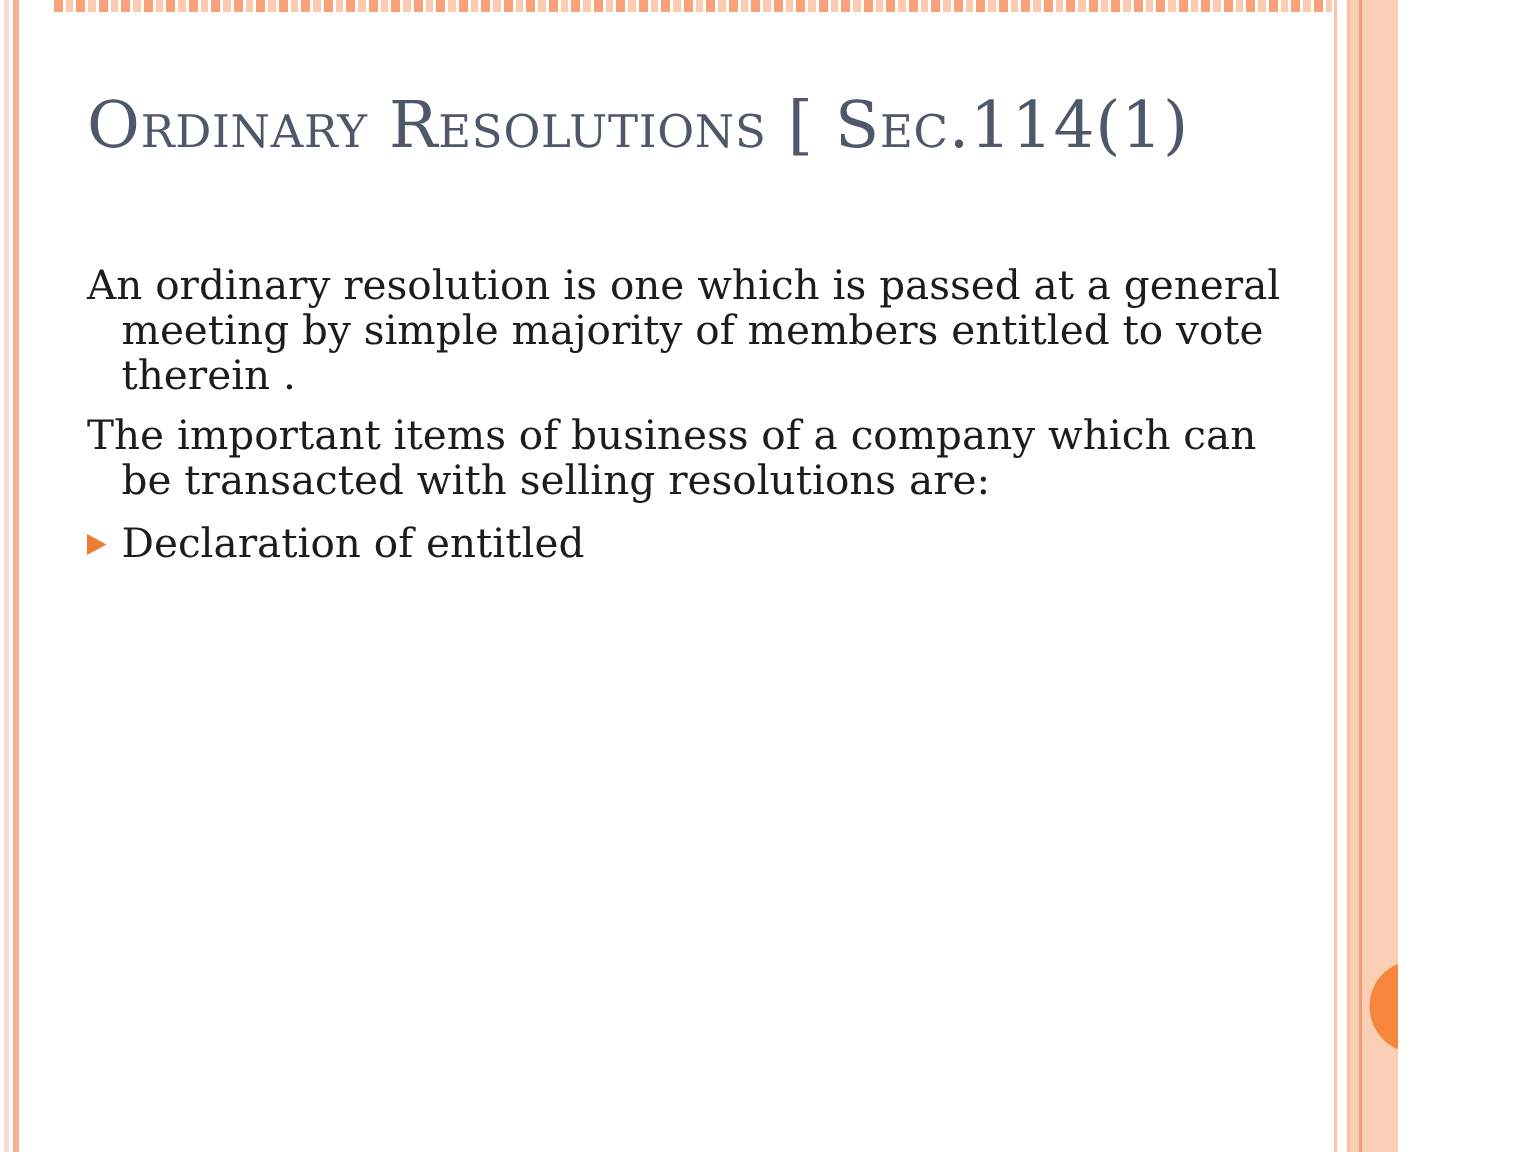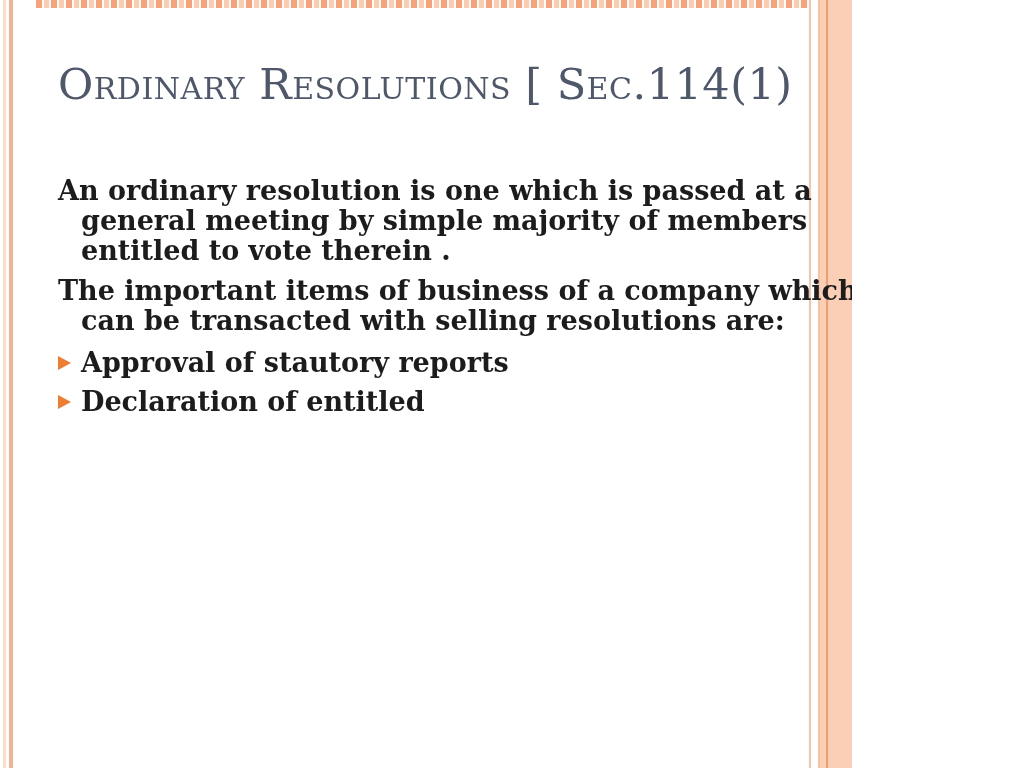--- a/index.html
+++ b/index.html
@@ -4,21 +4,21 @@
 <style>
   html, body { margin: 0; padding: 0; }
   body {
     width: 1024px; height: 768px;
     background: #ffffff;
     font-family: "DejaVu Serif", "Liberation Serif", serif;
     overflow: hidden;
   }
   .slide {
     position: relative;
-    width: 852px; height: 768px;
+    width: 932px; height: 768px;
     background: #ffffff;
     overflow: hidden;
   }
 
   
   .left-border {
     position: absolute; left: 0; top: 0; width: 16px; height: 768px;
     background: linear-gradient(90deg,
       #ffffff 0px, #ffffff 3px,
       #fbdccd 3px, #fbdccd 6px,
@@ -60,21 +60,20 @@
     line-height: 52px;
     letter-spacing: 0.5px;
     color: #4e586a;
     white-space: nowrap;
   }
   .body-block {
     position: absolute; left: 58px; top: 176px; width: 800px;
     color: #1c1c1c;
     font-size: 27px;
     line-height: 30px;
-    font-weight: bold;
   }
   .para {
     margin: 0 0 10px 0;
     padding-left: 23px;
     text-indent: -23px;
     max-width: 780px;
   }
   ul.bullets {
     list-style: none;
     margin: 12px 0 0 0; padding: 0;
@@ -108,22 +107,18 @@
 
   <div class="title">Ordinary Resolutions [ Sec.114(1)</div>
 
   <div class="body-block">
     <p class="para">An ordinary resolution is one which is passed at a general meeting by simple majority of members entitled to  vote therein .</p>
     <p class="para">The important items of business of a company which can be transacted with selling resolutions are:</p>
 
     <ul class="bullets">
       <li>
         <span class="bullet-marker"></span>
-        <span class="bullet-text">Approval of stautory reports</span>
-      </li>
-      <li>
-        <span class="bullet-marker"></span>
         <span class="bullet-text">Declaration of entitled</span>
       </li>
     </ul>
   </div>
 
 </div>
 
 </body></html>

